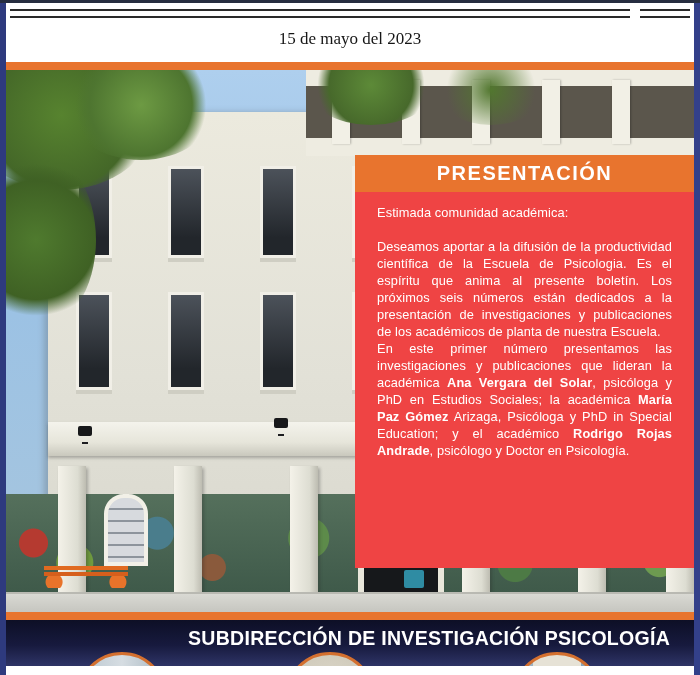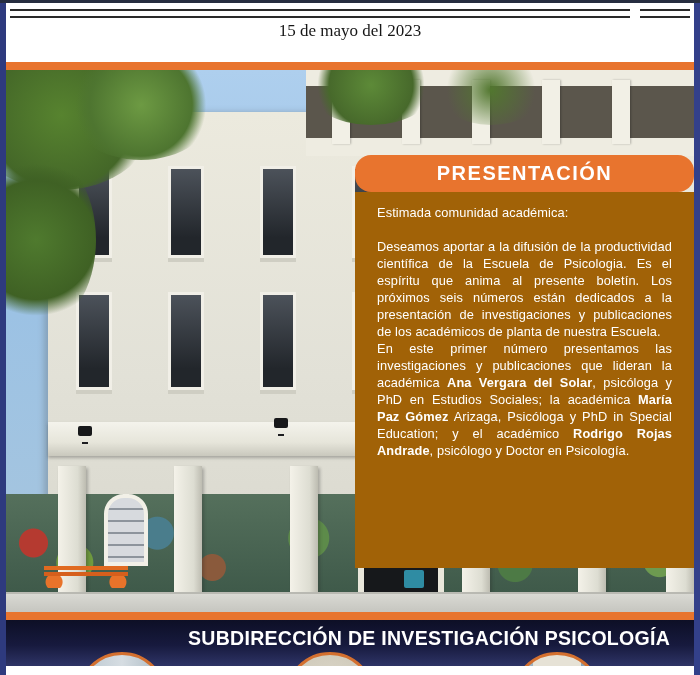--- a/index.html
+++ b/index.html
@@ -18,21 +18,21 @@
   .mast-row { display:flex; align-items:center; gap:10px; padding:6px 4px 0 4px; }
   .dline { height:9px; border-top:2px solid #2a2a2a; border-bottom:2px solid #2a2a2a; }
   .dline.l { flex:1; }
   .dline.r { width:50px; }
   .mast-title {
     font-family:"Liberation Serif", serif; font-size:21px; font-weight:700;
     color:#1c1c1c; white-space:nowrap; letter-spacing:.2px;
   }
   .mast-date {
     text-align:center; font-family:"Liberation Serif", serif;
-    font-size:17px; color:#161616; margin-top:3px;
+    font-size:17px; color:#161616; margin-top:11px;
   }
   .bar-orange-top { position:absolute; left:0; top:62px; width:700px; height:8px; background:#e8742e; z-index:31;}
   .bar-orange-bottom { position:absolute; left:0; top:612px; width:700px; height:8px; background:#e8742e; z-index:31;}
 
   
   .photo { position:absolute; left:6px; top:70px; width:688px; height:542px; overflow:hidden; background:#a6c9e8; z-index:5;}
   .sky { position:absolute; inset:0; background:linear-gradient(180deg,#aecfee 0%, #9cc2e4 45%, #a8c6dd 100%); }
   .blob { position:absolute; border-radius:50%; }
   .building { position:absolute; left:42px; top:42px; width:646px; height:482px;
     background:linear-gradient(180deg,#eceade 0%, #e2e1d7 55%, #d8d7cd 100%);
@@ -73,23 +73,23 @@
   .furniture { position:absolute; left:38px; top:488px; width:84px; height:30px;
     background:
       linear-gradient(180deg, transparent 0 8px, #e06a20 8px 12px, transparent 12px 14px, #d65f1c 14px 18px, transparent 18px),
       radial-gradient(circle at 12% 80%, #e8732a 0 8px, transparent 9px),
       radial-gradient(circle at 88% 80%, #e8732a 0 8px, transparent 9px);
   }
   .bin { position:absolute; left:398px; top:500px; width:20px; height:18px; background:#2f8ca3; border-radius:2px;}
 
   
   .panel { position:absolute; left:355px; top:155px; width:339px; height:413px; z-index:20;}
-  .panel-head { height:37px; background:#e8742e; display:flex; align-items:center; justify-content:center;border-radius:16px; }
+  .panel-head { height:37px; background:#e8742e; display:flex; align-items:center; justify-content:center; }
   .panel-head span { color:#fff; font-weight:bold; font-size:20px; letter-spacing:1.5px; }
-  .panel-body { height:376px; background:#a16207; color:#fff; padding:12px 22px 0 22px;
+  .panel-body { height:376px; background:#ef4444; color:#fff; padding:12px 22px 0 22px;
     font-size:12.8px; line-height:17px; text-align:justify; letter-spacing:.1px;}
   .panel-body p { margin:0; }
   .gap { height:17px; }
   .b { font-weight:bold; }
 
   
   .footer { position:absolute; left:0; top:620px; width:700px; height:46px; z-index:25;
     background:linear-gradient(180deg,#0d0f26 0%, #171a3e 55%, #2e3466 100%); overflow:hidden;}
   .footer-title { position:absolute; left:188px; top:6px; color:#fff; font-weight:bold;
     font-size:21px; letter-spacing:.3px; white-space:nowrap;

